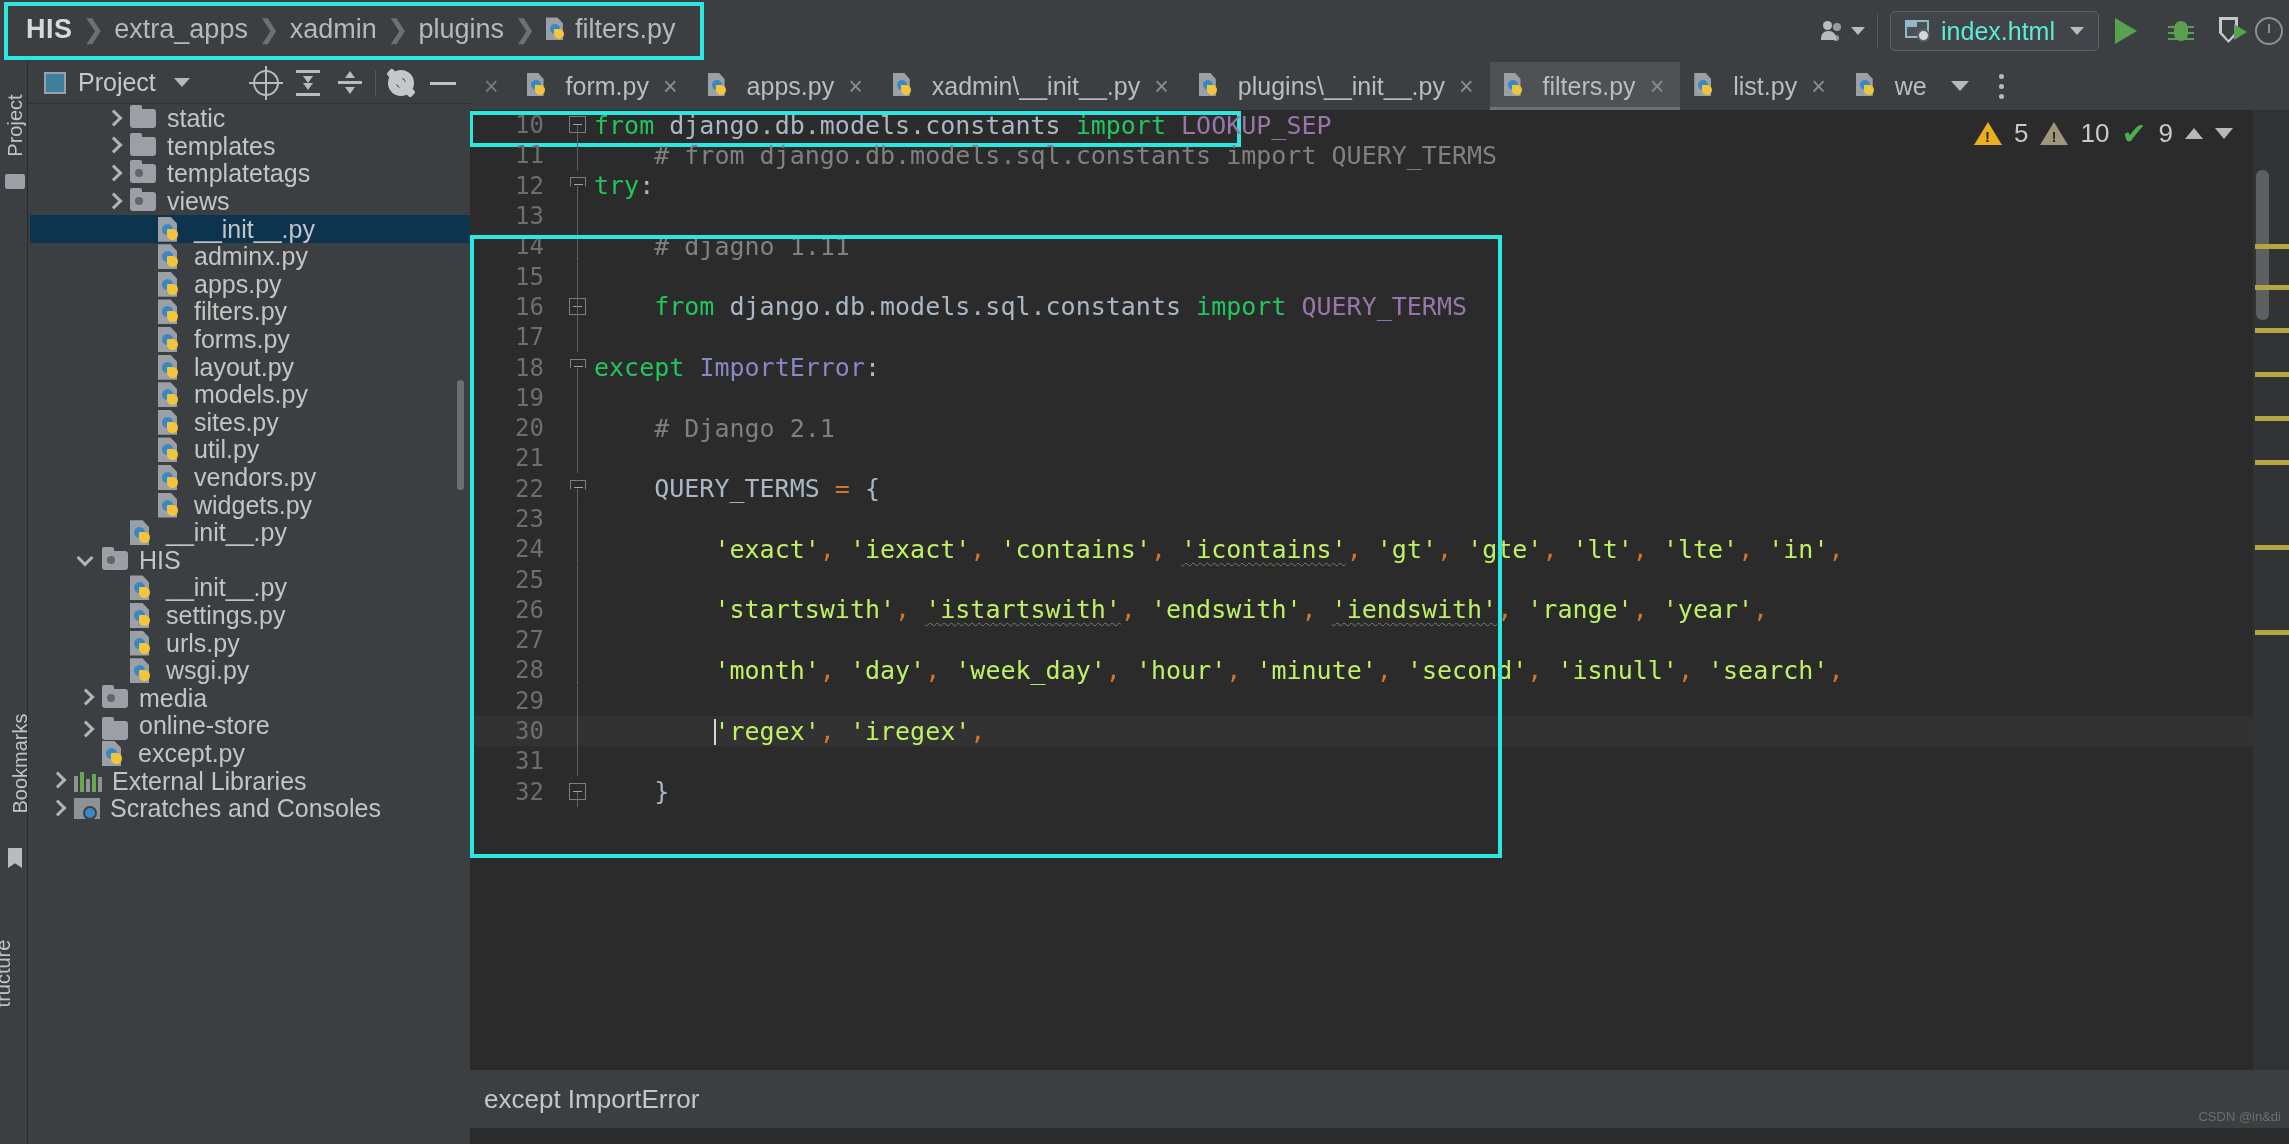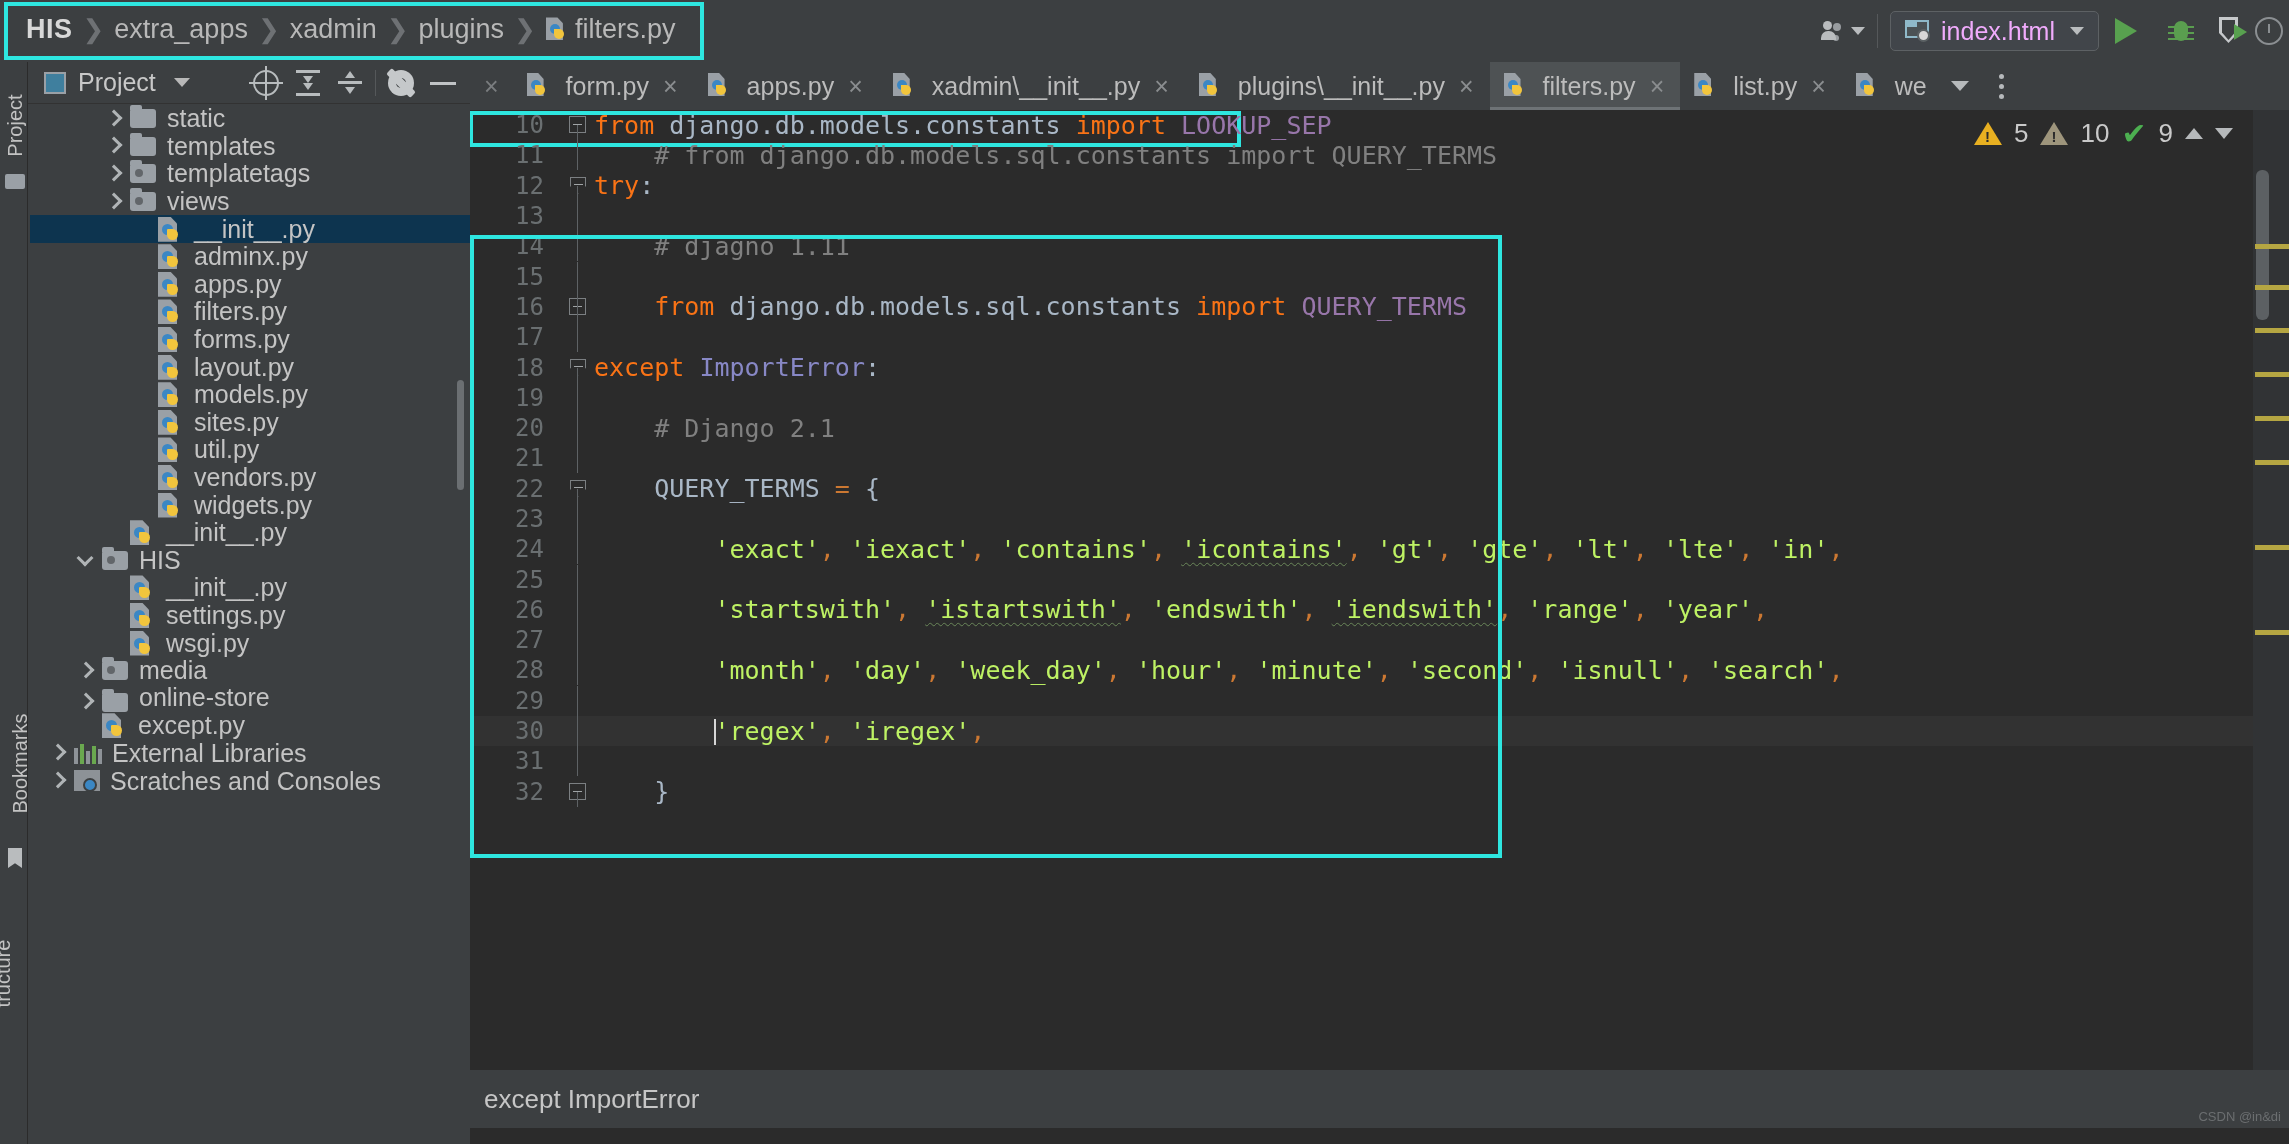--- a/index.html
+++ b/index.html
@@ -66,21 +66,21 @@
   .divider-v { width:1px; height:34px; background:#55585a; margin:0 12px; }
   .runconf {
     display:flex; align-items:center; gap:10px;
     border:1px solid #5d6164; border-radius:5px;
     height:40px; padding:0 14px; background:#41454a;
   }
   .html-ico { position:relative; width:26px; height:22px; }
   .html-ico .a { position:absolute; left:0; top:0; width:24px; height:18px; border:2px solid #8fb9c9; background:#4b5255;}
   .html-ico .b { position:absolute; left:2px; top:2px; width:10px; height:5px; background:#8fb9c9;}
   .html-ico .c { position:absolute; left:12px; top:9px; width:13px; height:13px; border-radius:50%; background:#d7d7d7; border:2px solid #5b6164;}
-  .runconf-label { font-size:25px; color:#f0abfc; }
+  .runconf-label { font-size:25px; color:#5eead4; }
   .tri-run { width:0;height:0;border-left:22px solid #58a14f;border-top:13px solid transparent;border-bottom:13px solid transparent; margin:0 16px;}
   .bug-ico { position:relative; width:28px; height:28px; margin:0 14px;}
   .bug-ico .body{position:absolute;left:7px;top:4px;width:14px;height:20px;border-radius:7px;background:#5a9e4f;}
   .bug-ico .l1,.bug-ico .l2,.bug-ico .l3{position:absolute;height:2px;width:26px;background:#5a9e4f;left:1px;}
   .bug-ico .l1{top:9px;} .bug-ico .l2{top:15px;} .bug-ico .l3{top:21px;}
   .shield-ico{position:relative;width:26px;height:28px;margin:0 10px;}
   .shield-ico .s{position:absolute;left:0;top:0;width:19px;height:26px;background:#c6c9cb;clip-path:polygon(0 0,100% 0,100% 62%,50% 100%,0 62%);}
   .shield-ico .s2{position:absolute;left:3px;top:3px;width:13px;height:20px;background:#3c3f41;clip-path:polygon(0 0,100% 0,100% 62%,50% 100%,0 62%);}
   .shield-ico .tri{position:absolute;right:-2px;top:7px;width:0;height:0;border-left:13px solid #58a14f;border-top:8px solid transparent;border-bottom:8px solid transparent;}
   .clock-ico{width:28px;height:28px;border:2px solid #8b8f92;border-radius:50%;position:relative;margin-right:6px;}
@@ -185,21 +185,21 @@
   .gut { width:92px; text-align:right; padding-right:18px; color:#6a6f71; flex:0 0 auto; font-size:24px;}
   .fold { width:32px; flex:0 0 auto; position:relative; height:30px;}
   .fold .box{position:absolute;left:7px;top:6px;width:17px;height:17px;border:1px solid #7b7f82;}
   .fold .box:after{content:"";position:absolute;left:3px;top:7px;width:9px;height:1px;background:#a0a4a6;}
   .fold .vline{position:absolute;left:15px;top:0;width:1px;height:30px;background:#5e6265;}
   .fold .vtop{position:absolute;left:15px;top:15px;width:1px;height:15px;background:#5e6265;}
   .fold .tri{position:absolute;left:8px;top:6px;width:16px;height:17px;border:1px solid #7b7f82;
      clip-path:polygon(0 0,100% 0,100% 55%,50% 100%,0 55%);}
   .fold .tri:after{content:"";position:absolute;left:3px;top:6px;width:9px;height:1px;background:#a0a4a6;}
   .ctext { white-space:pre; color:#a9b7c6; flex:1 1 auto; }
-  .k  { color:#f97316; }
+  .k  { color:#22c55e; }
   .cm { color:#808080; }
   .str{ color:#bef264; }
   .cst{ color:#9876aa; }
   .exc{ color:#8888c6; }
   .pun{ color:#cc7832; }
   .spell { text-decoration: underline wavy #6a8759 1px; text-underline-offset:4px;}
   .caret-bar { display:inline-block; width:2px; height:26px; background:#d6d6d6; vertical-align:-5px; margin-right:-2px;}
 
   .hl-box-11 { position:absolute; left:-1px; top:1px; width:772px; height:36px; border:4px solid #2ee6e0; pointer-events:none;}
   .hl-box-body { position:absolute; left:0px; top:125px; width:1032px; height:623px; border:4px solid #2ee6e0; pointer-events:none; z-index:4;}
@@ -463,20 +463,29 @@
           </span>
           <span>settings.py</span>
         </div>
         <div class="node" style="padding-left: 74px;">
           <span class="chev"></span>
           <span class="pyico">
             <span class="pg"></span>
             <span class="sb"></span>
             <span class="sy"></span>
           </span>
+          <span>urls.py</span>
+        </div>
+        <div class="node" style="padding-left: 74px;">
+          <span class="chev"></span>
+          <span class="pyico">
+            <span class="pg"></span>
+            <span class="sb"></span>
+            <span class="sy"></span>
+          </span>
           <span>wsgi.py</span>
         </div>
         <div class="node" style="padding-left: 46px;">
           <span class="chev r"></span>
           <span class="folder mod"></span>
           <span>media</span>
         </div>
         <div class="node" style="padding-left: 46px; align-items: flex-end;">
           <span class="chev r"></span>
           <span class="folder"></span>

